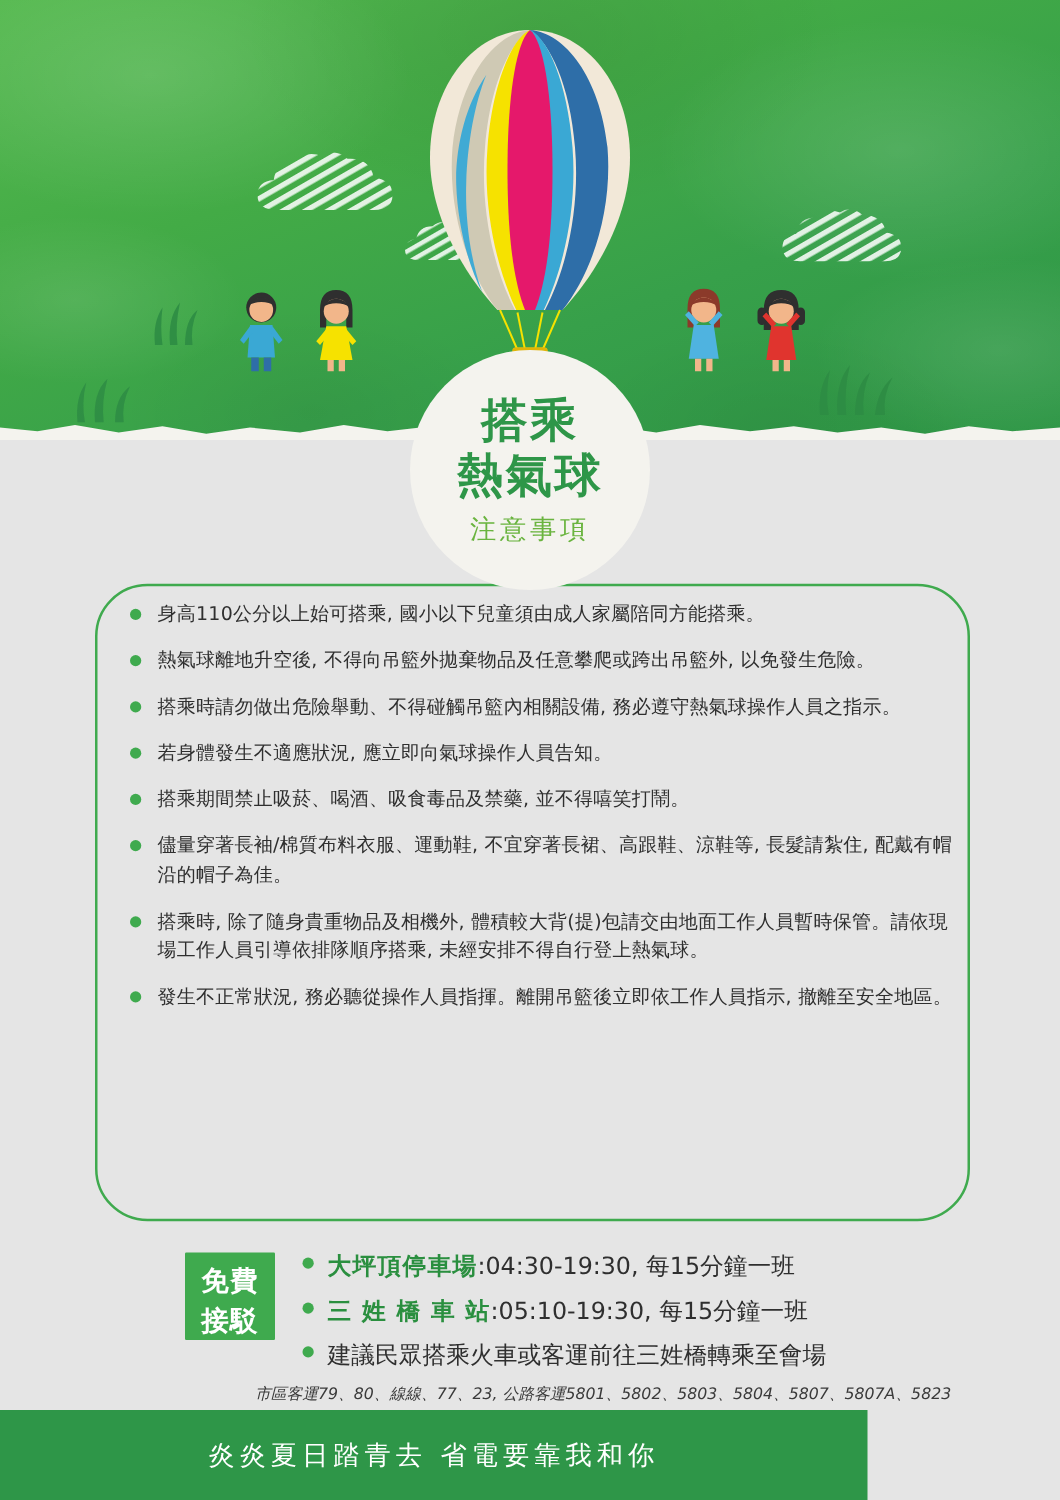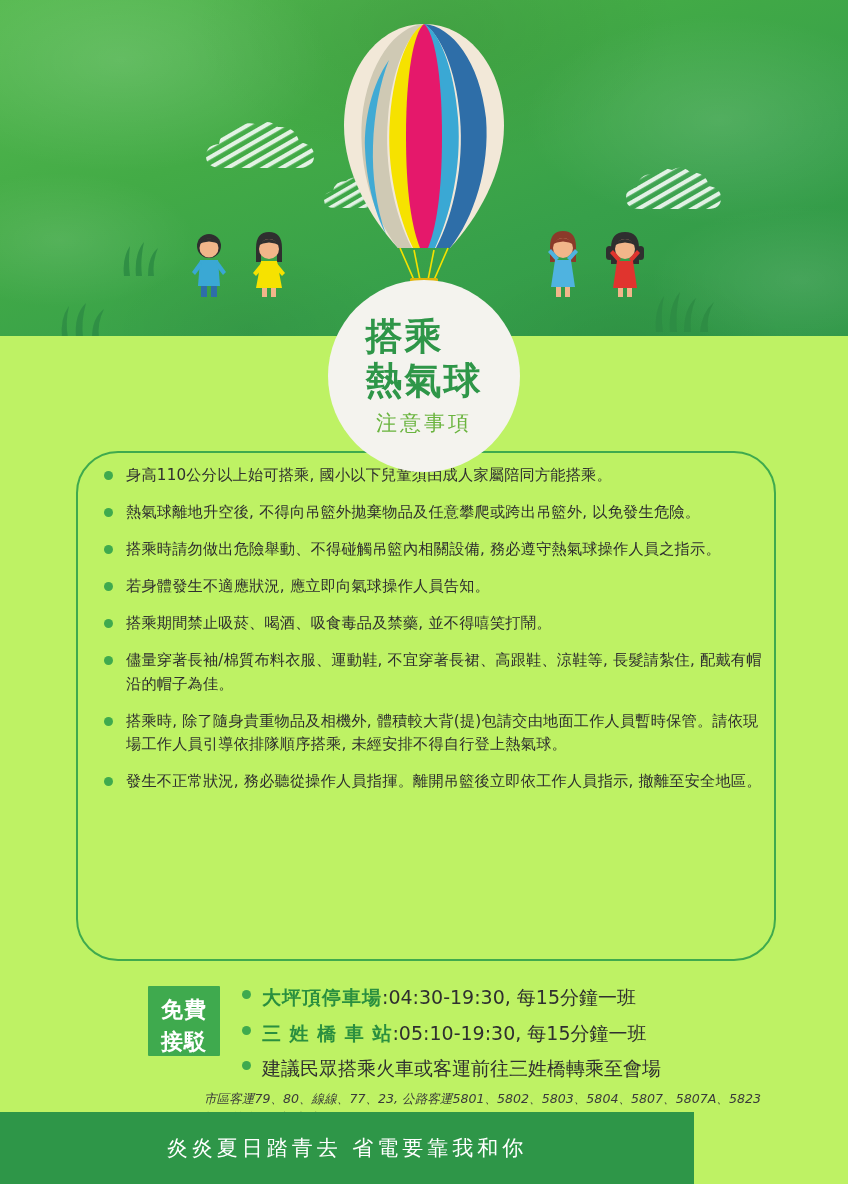--- a/index.html
+++ b/index.html
@@ -69,35 +69,36 @@
     justify-content: center;
     z-index: 6;
   }
   .title-main {
     font-family: "DejaVu Sans", "Liberation Sans", sans-serif;
     font-weight: bold;
     font-size: 37px;
     color: #2e9648;
     line-height: 1.18;
     letter-spacing: 2px;
+    text-align: center;
   }
   .title-sub {
     margin-top: 7px;
     font-size: 21px;
     color: #6ab43f;
     letter-spacing: 3px;
     font-weight: normal;
   }
 
   
   .body-area {
     position: absolute;
-    top: 336px; left: 0;
+    top: 352px; left: 0;
     width: 848px; height: 848px;
-    background: #bef264;
+    background: #e5e5e5;
   }
 
   
   .notice-card {
     position: absolute;
     left: 76px; top: 115px;
     width: 700px; height: 510px;
     border: 2px solid #3faa4e;
     border-radius: 42px;
     background: transparent;

